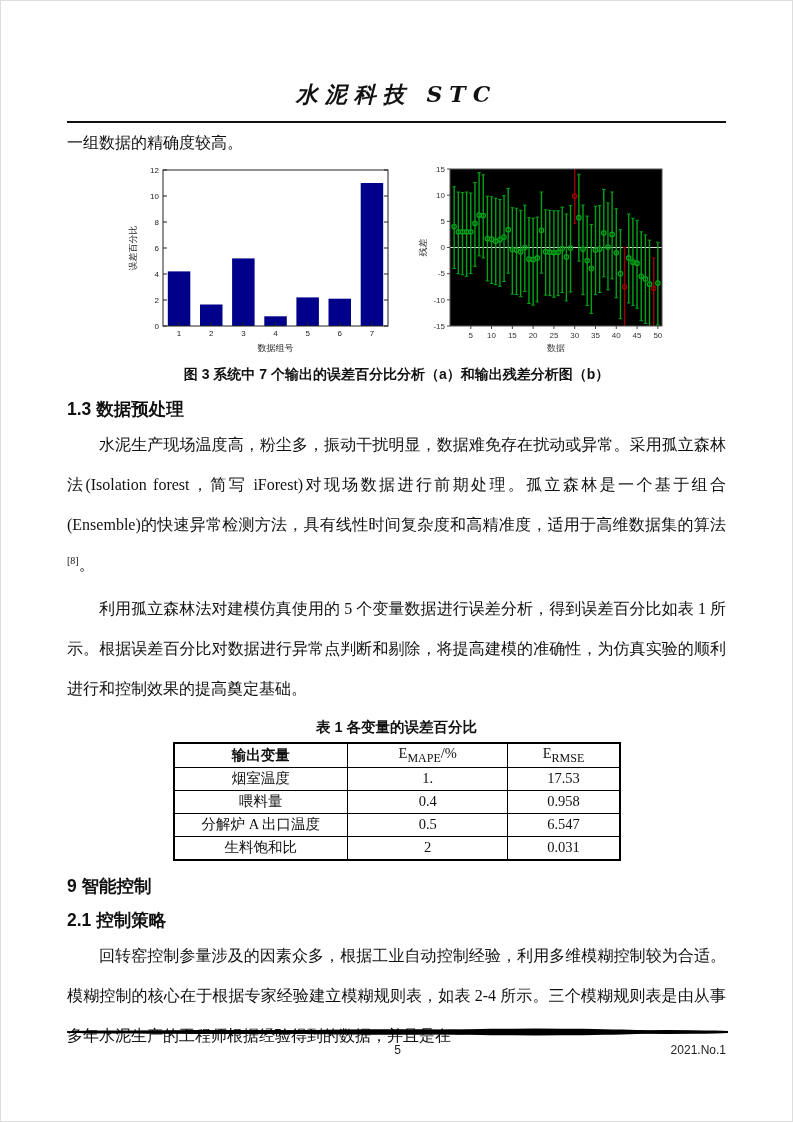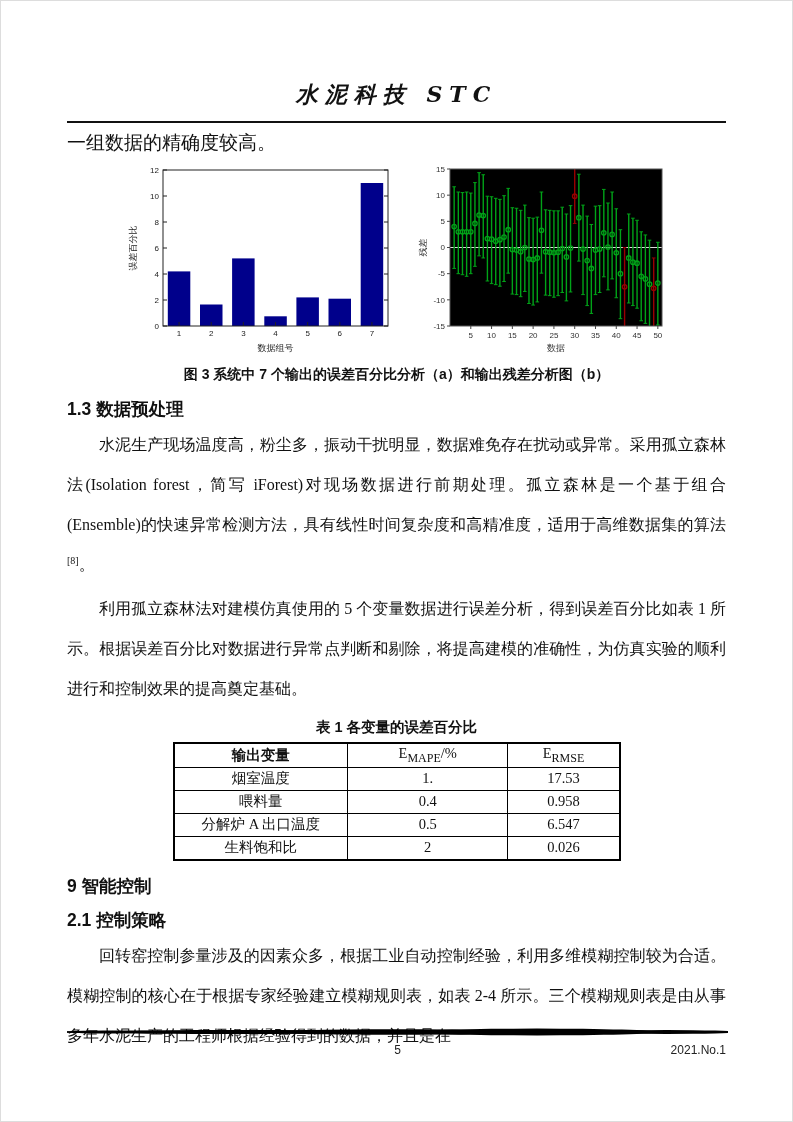--- a/index.html
+++ b/index.html
@@ -7,21 +7,21 @@
     position:relative;width:793px;height:1122px;margin:0 auto;background:#fff;
     border:1px solid #ddd;box-sizing:border-box;overflow:hidden;
     font-family:"Liberation Serif","DejaVu Serif",serif;color:#111;
   }
   .content{padding:40px 66px 0 66px;margin-top:39px;}
   .doc-header{
     text-align:center;font-size:22px;font-weight:bold;font-style:italic;
     letter-spacing:7px;font-family:"DejaVu Serif","Liberation Serif",serif;
   }
   .header-rule{border:none;border-top:2px solid #111;margin:11px 0 0 0;}
-  .intro-text{font-size:19px;line-height:26px;margin:7px 0 0 0;}
+  .intro-text{font-size:16px;line-height:26px;margin:7px 0 0 0;}
   .charts-row{display:flex;justify-content:center;align-items:flex-start;gap:20px;margin-top:7px;}
   .fig-caption{
     text-align:center;font-size:14px;margin:9px 0 0 0;
     font-family:"Liberation Sans","DejaVu Sans",sans-serif;font-weight:bold;
   }
   .sec-h{
     font-family:"Liberation Sans","DejaVu Sans",sans-serif;
     font-weight:bold;font-size:17.5px;margin:13px 0 0 0;
   }
   .body-p{font-size:16px;line-height:40px;text-align:justify;text-indent:2em;margin:4px 0 0 0;}
@@ -379,21 +379,21 @@
             <td>0.958</td>
           </tr>
           <tr>
             <td>分解炉 A 出口温度</td>
             <td>0.5</td>
             <td>6.547</td>
           </tr>
           <tr>
             <td>生料饱和比</td>
             <td>2</td>
-            <td>0.026</td>
+            <td>0.031</td>
           </tr>
         </tbody>
     </table>
 
     <div class="sec-h">9 智能控制</div>
     <div class="sec-h" style="margin-top:10px;">2.1 控制策略</div>
 
     <p class="body-p">回转窑控制参量涉及的因素众多，根据工业自动控制经验，利用多维模糊控制较为合适。模糊控制的核心在于根据专家经验建立模糊规则表，如表 2-4 所示。三个模糊规则表是由从事多年水泥生产的工程师根据经验得到的数据，并且是在</p>
   </div>
 

